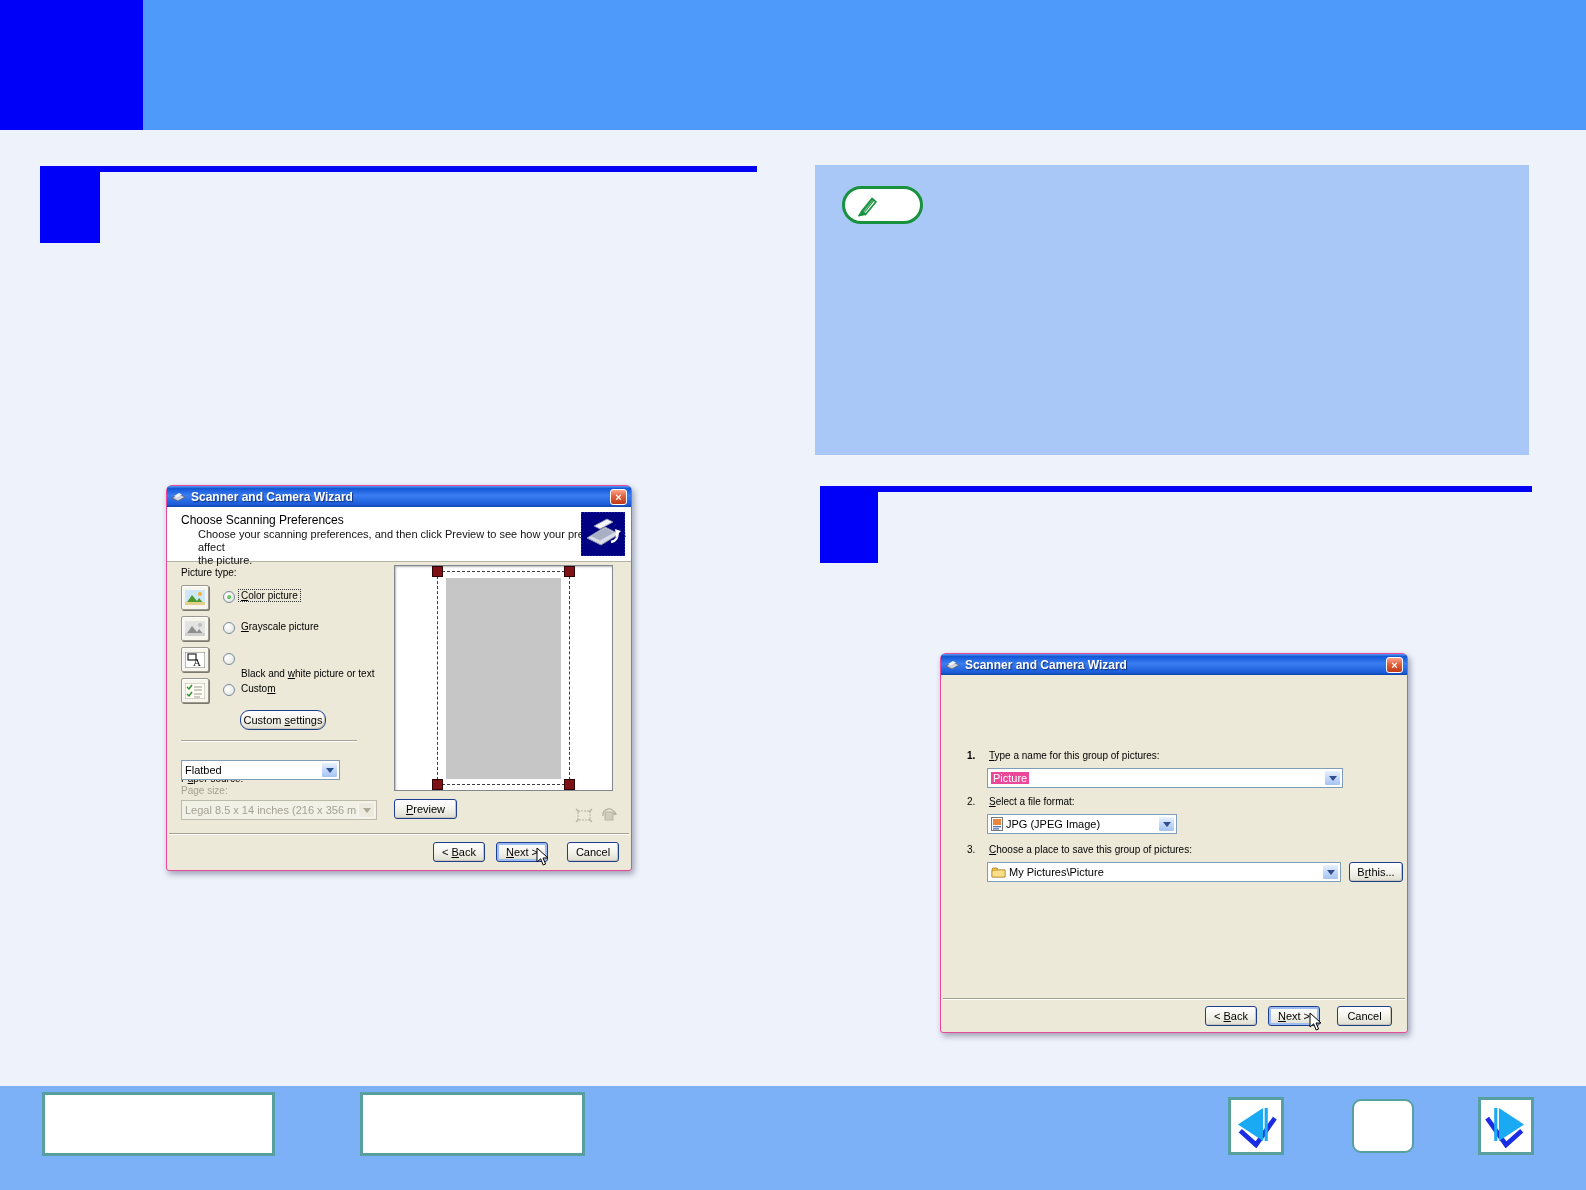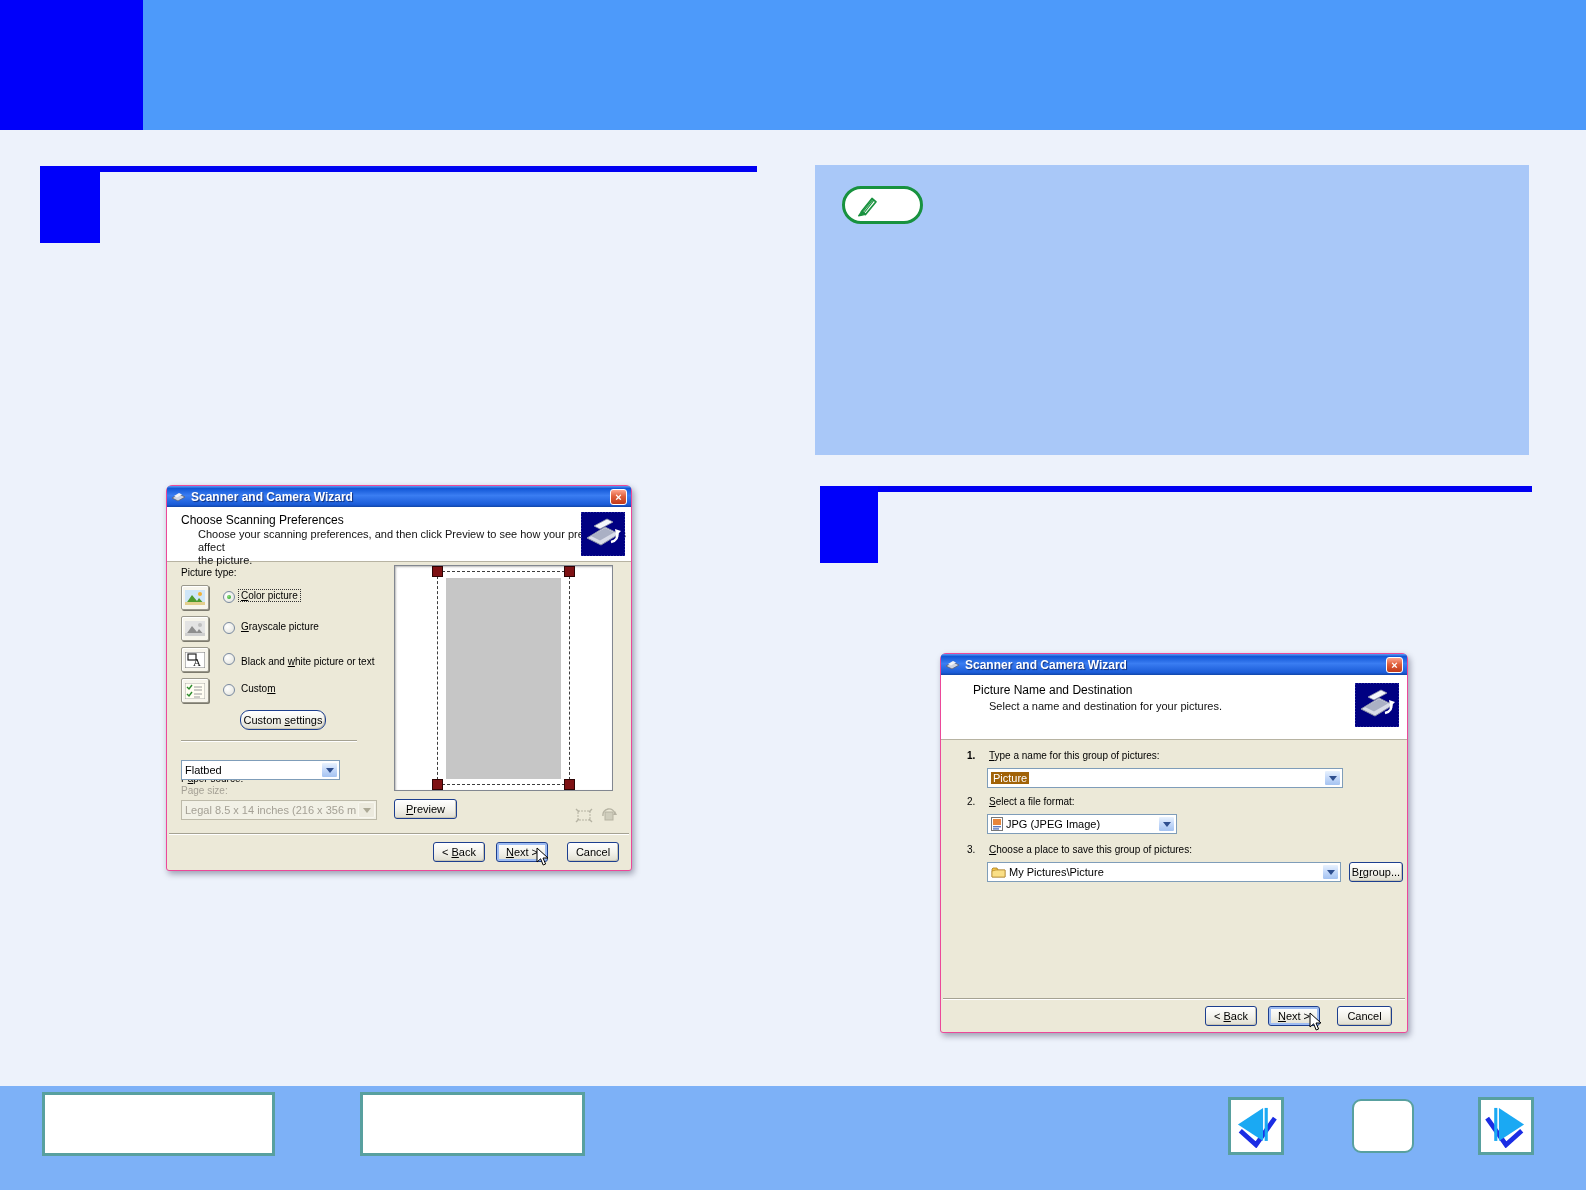--- a/index.html
+++ b/index.html
@@ -155,21 +155,21 @@
     <span class="lbl" style="left:74px; top:135px;"><span class="u">G</span><span>rayscale picture</span></span>
 
     <div class="pic-btn" style="left:14px; top:161px;">
       <svg width="20" height="16" viewBox="0 0 20 16">
           <rect width="20" height="16" fill="#fff" stroke="#777" stroke-width="1"></rect>
           <rect x="3" y="2" width="8" height="6" fill="none" stroke="#222" stroke-width="1.2"></rect>
           <text x="8" y="14" font-size="11" font-family="serif" fill="#111">A</text>
         </svg>
     </div>
     <span class="radio" style="left:56px; top:167px;"></span>
-    <span class="lbl" style="left:74px; top:170px;"><span>Black and </span><span class="u">w</span><span>hite picture or text</span></span>
+    <span class="lbl" style="left:74px; top:182px;"><span>Black and </span><span class="u">w</span><span>hite picture or text</span></span>
 
     <div class="pic-btn" style="left:14px; top:192px;">
       <svg width="20" height="16" viewBox="0 0 20 16">
           <rect width="20" height="16" fill="#fffdf2" stroke="#999" stroke-width="0.8"></rect>
           <path d="M2 4 l2 2 l3 -4" stroke="#2c8c2c" stroke-width="1.4" fill="none"></path>
           <path d="M2 11 l2 2 l3 -4" stroke="#2c8c2c" stroke-width="1.4" fill="none"></path>
           <path d="M9 4 h8 M9 7 h8 M9 11 h8 M9 14 h6" stroke="#9a9a9a" stroke-width="1"></path>
         </svg>
     </div>
     <span class="radio" style="left:56px; top:198px;"></span>
@@ -239,39 +239,26 @@
 
   <div class="xp-win" style="left:940px; top:653px; width:468px; height:380px;">
     <div class="tb">
       <svg width="15" height="12" viewBox="0 0 15 12">
         <polygon points="1,7 8,3 14,6 7,10" fill="#cfd4e2" stroke="#5a5f70" stroke-width="0.8"></polygon>
         <polygon points="3,5 8,2 11,3.5 6,6.5" fill="#f2f4f8"></polygon>
       </svg>
       <span class="tb-text">Scanner and Camera Wizard</span>
       <span class="tb-close">×</span>
     </div>
-    <div class="hd" style="top:21px; height:65px;">
-      <div class="hd-title" style="left:32px; top:8px;">Picture Name and Destination</div>
-      <div class="hd-sub" style="left:48px; top:25px;">Select a name and destination for your pictures.</div>
-      <svg class="wiz-icon" style="right:8px; top:8px;" viewBox="0 0 44 44">
-        <rect width="44" height="44" fill="#000082"></rect>
-        <rect width="44" height="44" fill="none" stroke="#2a2aa0" stroke-width="2" stroke-dasharray="1,2"></rect>
-        <polygon points="6,26 24,15 38,22 20,33" fill="#d9dce8" stroke="#8e93a8" stroke-width="1"></polygon>
-        <polygon points="10,24 24,16 33,20.5 19,28.5" fill="#aab0c4"></polygon>
-        <polygon points="13,14 26,7 32,10 19,17" fill="#f4f6fb" stroke="#8e93a8" stroke-width="0.8"></polygon>
-        <path d="M30 30 q8 -2 6 -10" fill="none" stroke="#ffffff" stroke-width="2.4"></path>
-        <polygon points="34,17 40,19 35,24" fill="#ffffff"></polygon>
-      </svg>
-    </div>
 
     <div class="lbl numlbl" style="left:26px; top:96px;">1.</div>
     <div class="lbl" style="left:48px; top:96px;"><span class="u">T</span><span>ype a name for this group of pictures:</span></div>
     <div class="combo" style="left:46px; top:114px; width:356px;">
       <span class="val">
-          <span style="background:#a16207; color:#fff; padding:0 2px;">Picture</span>
+          <span style="background:#ec4899; color:#fff; padding:0 2px;">Picture</span>
         </span>
       <span class="arrow">
           <span class="chev"></span>
         </span>
     </div>
 
     <div class="lbl" style="left:26px; top:142px;">2.</div>
     <div class="lbl" style="left:48px; top:142px;"><span class="u">S</span><span>elect a file format:</span></div>
     <div class="combo" style="left:46px; top:160px; width:190px;">
       <span class="val">
@@ -296,21 +283,21 @@
             <path d="M1 3 L1 11 L14 11 L14 4 L7 4 L6 2 L2 2 Z" fill="#f6c649" stroke="#a87b1c" stroke-width="0.8"></path>
             <path d="M1 5 L5 4 L14 4 L14 11 L1 11 Z" fill="#fadf86" stroke="#a87b1c" stroke-width="0.6"></path>
           </svg>
         <span>My Pictures\Picture</span>
       </span>
       <span class="arrow">
           <span class="chev"></span>
         </span>
     </div>
     <button class="btn" style="left:408px; top:208px; width:54px;">
-        <span><span>B</span><span class="u">r</span><span>group...</span></span>
+        <span><span>B</span><span class="u">r</span><span>this...</span></span>
       </button>
 
     <div class="sep" style="top:344px;"></div>
     <button class="btn" style="left:264px; top:352px; width:52px;">
         <span><span>&lt; </span><span class="u">B</span><span>ack</span></span>
       </button>
     <button class="btn def" style="left:327px; top:352px; width:52px;">
         <span><span class="u">N</span><span>ext &gt;</span></span>
       </button>
     <button class="btn" style="left:396px; top:352px; width:55px;">

